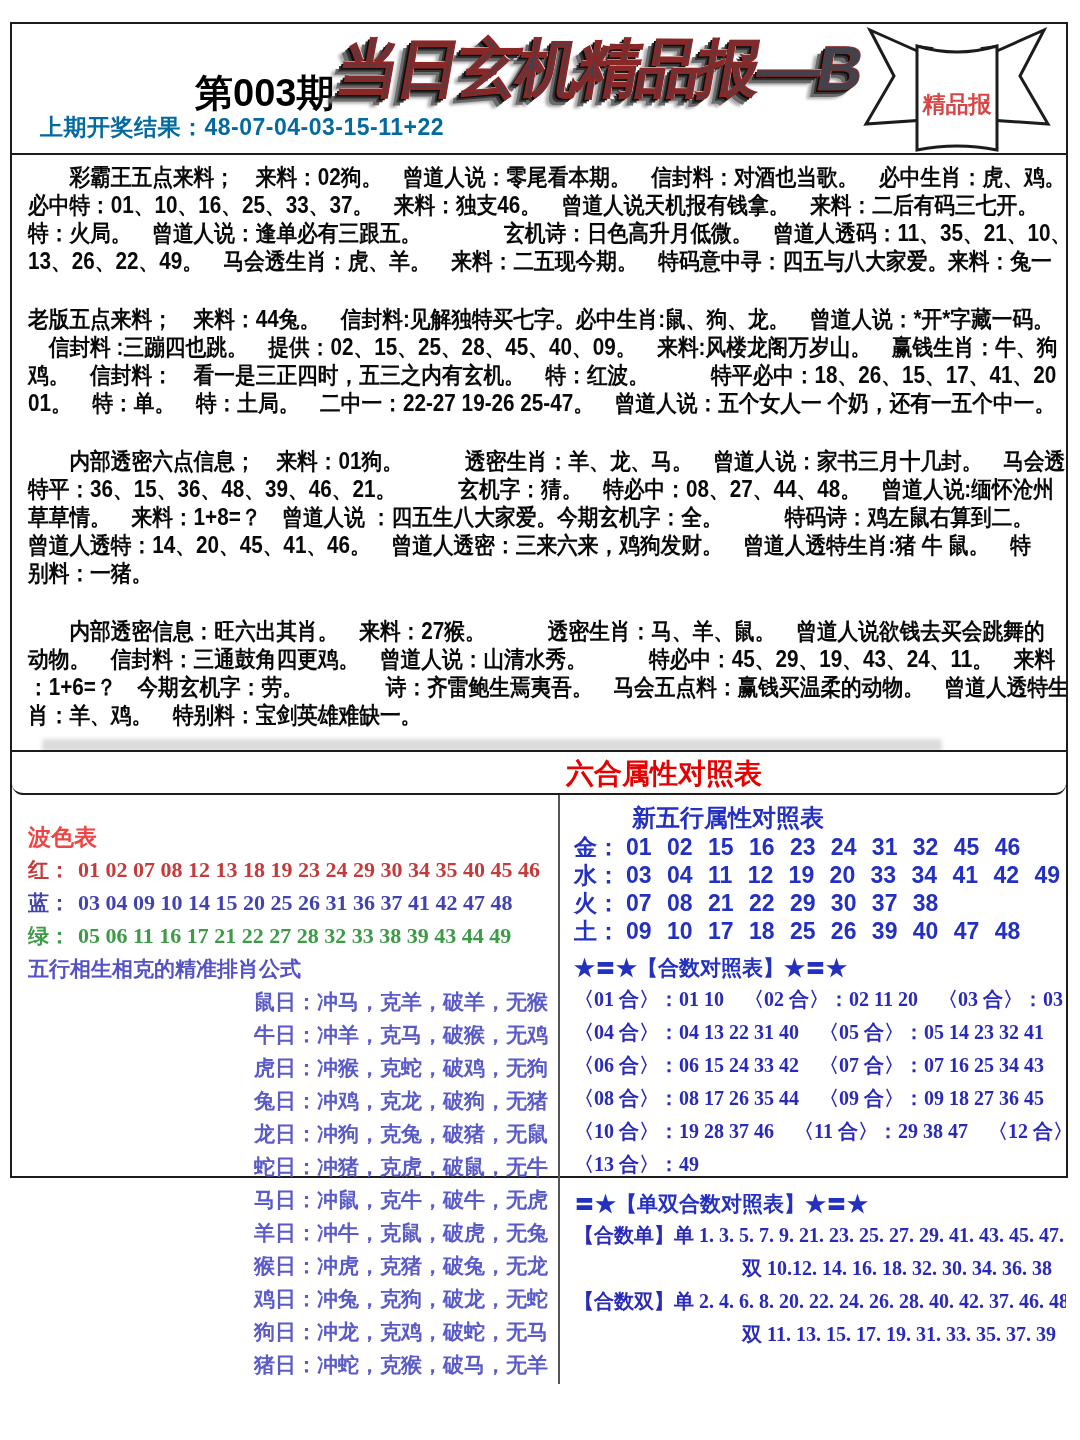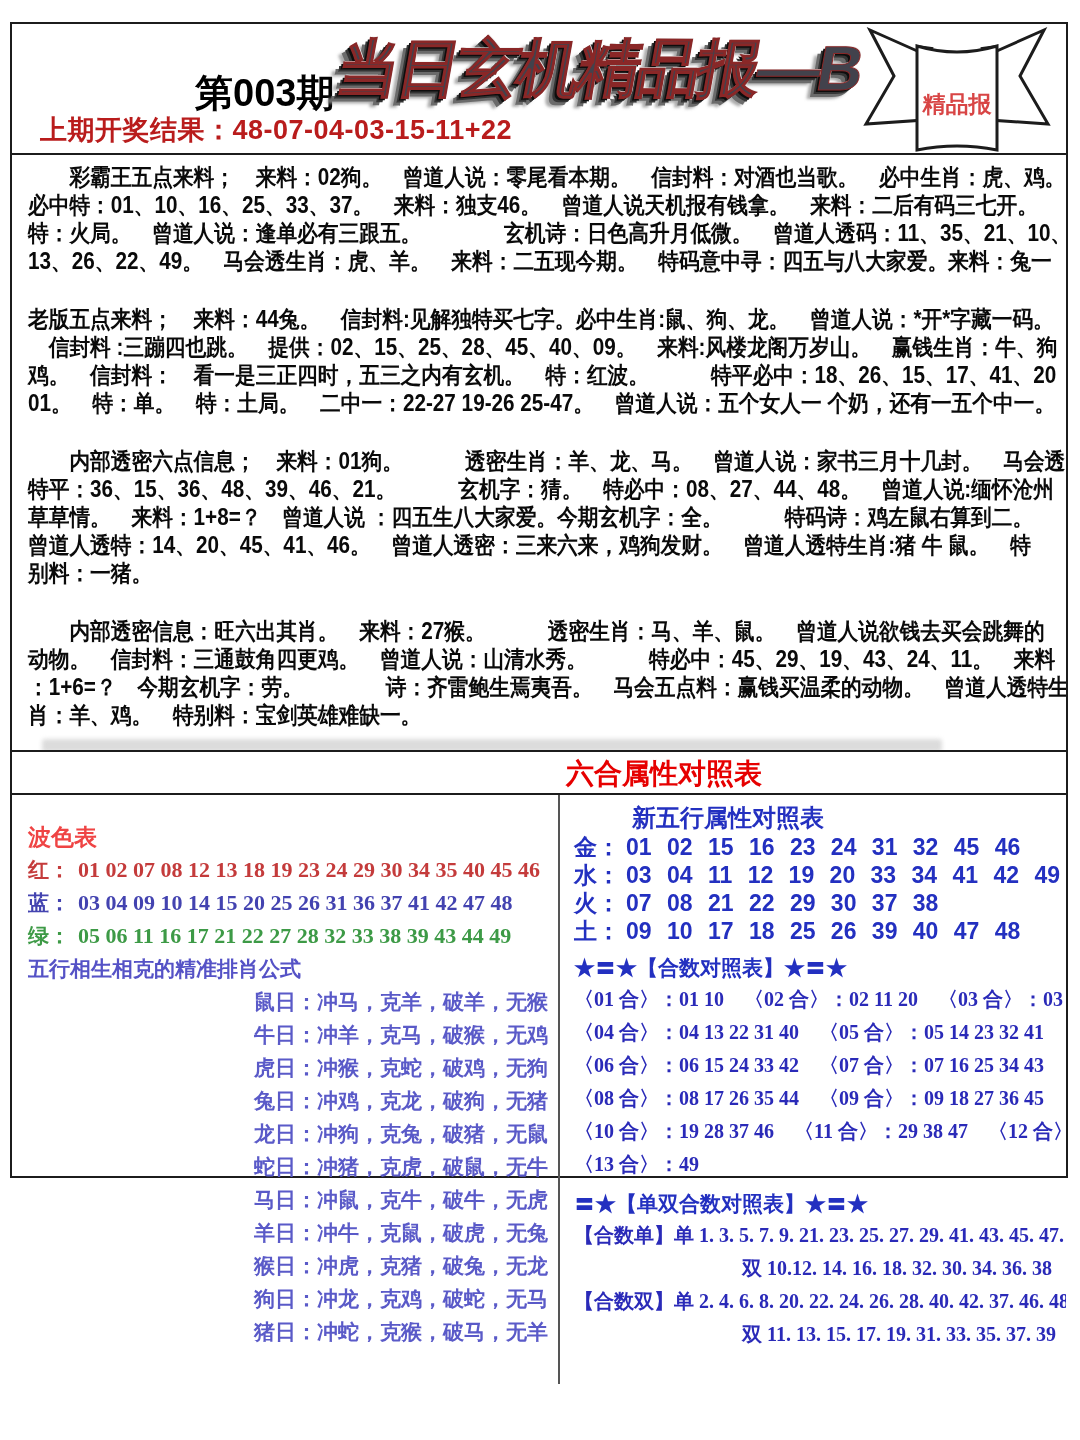--- a/index.html
+++ b/index.html
@@ -12,35 +12,35 @@
   
   .header { position:relative; height:131px; border-bottom:2px solid #1c1c1c; }
   .issue { position:absolute; left:183px; top:44px; font-size:38px; font-weight:bold; color:#000; }
   .title3d { position:absolute; left:318px; top:2px; font-size:63px; font-weight:900;
              letter-spacing:-3px; white-space:nowrap; color:#42424c;
              transform:skewX(-10deg); transform-origin:0 100%;
              -webkit-text-stroke:1px #8a2727;
              text-shadow:1px -1px 0 #ececec, -2px 2px 0 #0d0d0d, -4px 4px 0 #353535,
                          -7px 7px 0 #6b6b6b, -10px 9px 3px rgba(150,150,150,.8); }
   .ribbon { position:absolute; right:14px; top:0px; width:190px; height:130px; }
-  .result { position:absolute; left:28px; top:88px; font-size:27px; font-weight:bold;
-            color:#b91c1c; white-space:nowrap; letter-spacing:.5px; }
+  .result { position:absolute; left:28px; top:88px; font-size:23px; font-weight:bold;
+            color:#0369a1; white-space:nowrap; letter-spacing:.5px; }
 
   
   .main { height:597px; border-bottom:2px solid #1c1c1c; padding:8px 16px 0 16px; overflow:hidden; }
   .para { margin-top:30px; }
   .para:first-child { margin-top:0; }
   .tline { font-size:23px; font-weight:bold; color:#0a0a0a; line-height:28px;
            white-space:nowrap; transform:scaleX(.9); transform-origin:0 50%; }
   .smudge { width:900px; height:13px; margin:10px 0 0 14px; background:#dcdcdc;
             filter:blur(2px); border-radius:3px; }
 
   
   .band { height:43px; line-height:43px; border-bottom:2px solid #1c1c1c;
-          text-align:center; padding-left:250px; font-size:28px; font-weight:bold; color:#e60000; }
+          text-align:center; padding-left:250px; font-size:28px; font-weight:bold; color:#e60000;border-radius:11px; }
 
   
   .cols { display:flex; height:589px; }
   .col-left  { width:546px; padding:6px 10px 0 16px; overflow:hidden; }
   .col-right { flex:1; border-left:2px solid #555; padding:8px 8px 0 14px; overflow:hidden; }
 
   .bose-title { font-size:23px; font-weight:bold; color:#ef4444; line-height:32px;margin-top:20px; }
   .color-row { font-family:"Liberation Serif", serif; font-weight:bold; font-size:22px;
                line-height:33px; white-space:nowrap; }
   .row-red   { color:#c43b3b; }
@@ -121,20 +121,21 @@
       <div class="formula-title">五行相生相克的精准排肖公式</div>
       <div class="zodiac">鼠日：冲马，克羊，破羊，无猴</div>
       <div class="zodiac">牛日：冲羊，克马，破猴，无鸡</div>
       <div class="zodiac">虎日：冲猴，克蛇，破鸡，无狗</div>
       <div class="zodiac">兔日：冲鸡，克龙，破狗，无猪</div>
       <div class="zodiac">龙日：冲狗，克兔，破猪，无鼠</div>
       <div class="zodiac">蛇日：冲猪，克虎，破鼠，无牛</div>
       <div class="zodiac">马日：冲鼠，克牛，破牛，无虎</div>
       <div class="zodiac">羊日：冲牛，克鼠，破虎，无兔</div>
       <div class="zodiac">猴日：冲虎，克猪，破兔，无龙</div>
+      <div class="zodiac">鸡日：冲兔，克狗，破龙，无蛇</div>
       <div class="zodiac">狗日：冲龙，克鸡，破蛇，无马</div>
       <div class="zodiac">猪日：冲蛇，克猴，破马，无羊</div>
     </div>
 
     <div class="col-right">
       <div class="wx-title">新五行属性对照表</div>
       <div class="wx-row"><span>金：</span><span class="nums">01 02 15 16 23 24 31 32 45 46</span></div>
       <div class="wx-row"><span>水：</span><span class="nums">03 04 11 12 19 20 33 34 41 42 49</span></div>
       <div class="wx-row"><span>火：</span><span class="nums">07 08 21 22 29 30 37 38</span></div>
       <div class="wx-row"><span>土：</span><span class="nums">09 10 17 18 25 26 39 40 47 48</span></div>

